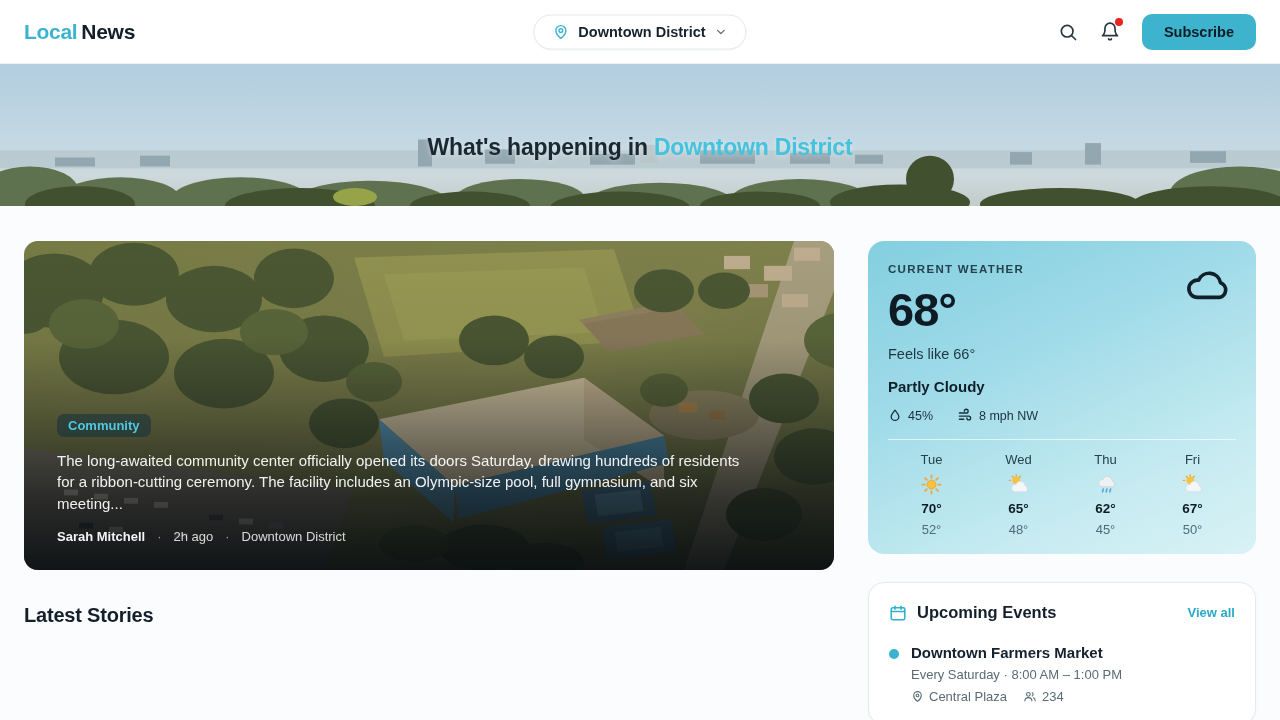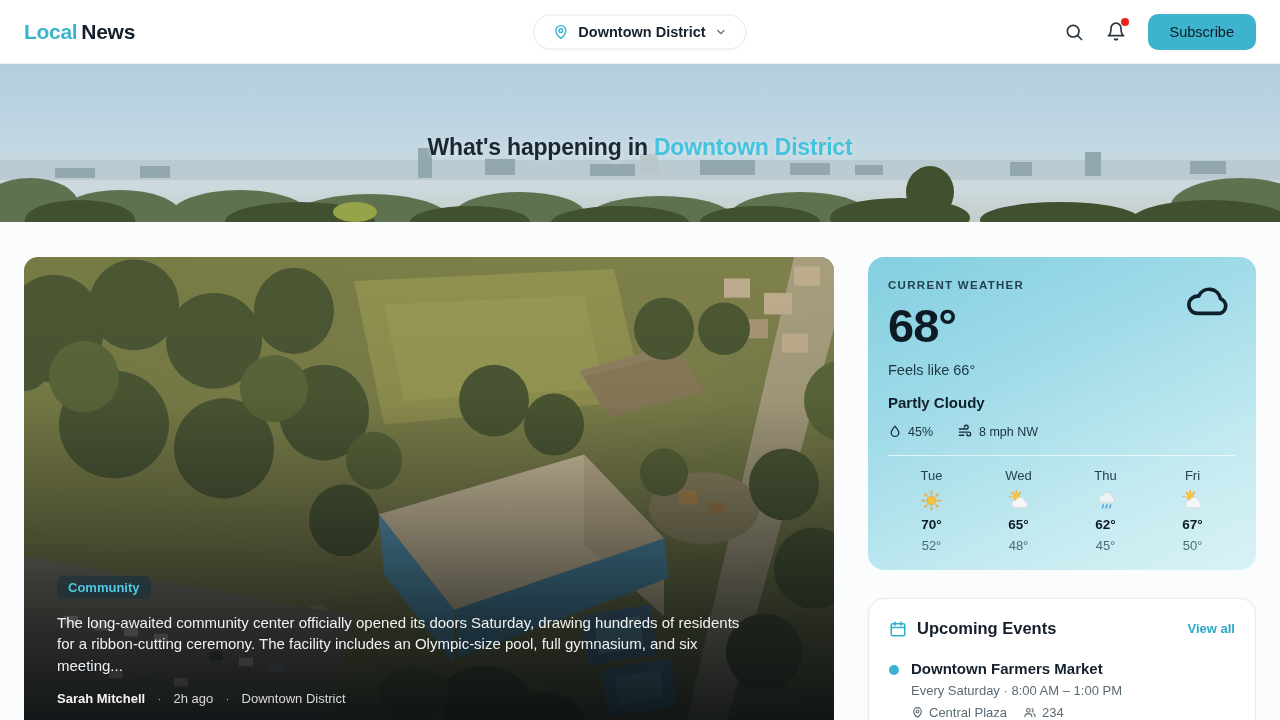--- a/index.html
+++ b/index.html
@@ -49,30 +49,30 @@
   .bell-dot {
     position: absolute; top: -3px; right: -3px;
     width: 8px; height: 8px; border-radius: 50%;
     background: #e8241d;
   }
   .subscribe-btn {
     background: #3db3cd;
     color: #0e1c26;
     border: none;
     font-family: inherit;
-    font-size: 14.5px; font-weight: 400;
+    font-size: 14.5px; font-weight: 700;
     padding: 10px 22px;
     border-radius: 10px;
     cursor: pointer;
   }
 
   
   .hero {
     position: relative;
-    height: 158px;
+    height: 142px;
     overflow: hidden;
   }
   .hero svg.hero-art { position: absolute; inset: 0; width: 100%; height: 100%; }
   .hero-title {
     position: absolute;
     top: 70px; left: 0; right: 0;
     text-align: center;
     font-size: 23px; font-weight: 800;
     color: #1b2731;
     letter-spacing: -0.2px;
@@ -85,21 +85,21 @@
     display: flex;
     padding: 35px 24px 0 24px;
     gap: 34px;
   }
   .col-left { width: 810px; flex: none; }
   .col-right { width: 388px; flex: none; }
 
   
   .featured {
     position: relative;
-    width: 810px; height: 475px;
+    width: 810px; height: 329px;
     border-radius: 14px;
     overflow: hidden;
     cursor: pointer;
   }
   .featured svg.scene { position: absolute; inset: 0; width: 100%; height: 100%; }
   .featured .shade {
     position: absolute; inset: 0;
     background:
       linear-gradient(to top, rgba(7,11,15,0.92) 0%, rgba(7,11,15,0.72) 22%, rgba(9,13,17,0.38) 48%, rgba(9,13,17,0.10) 70%, rgba(9,13,17,0.05) 100%);
   }

